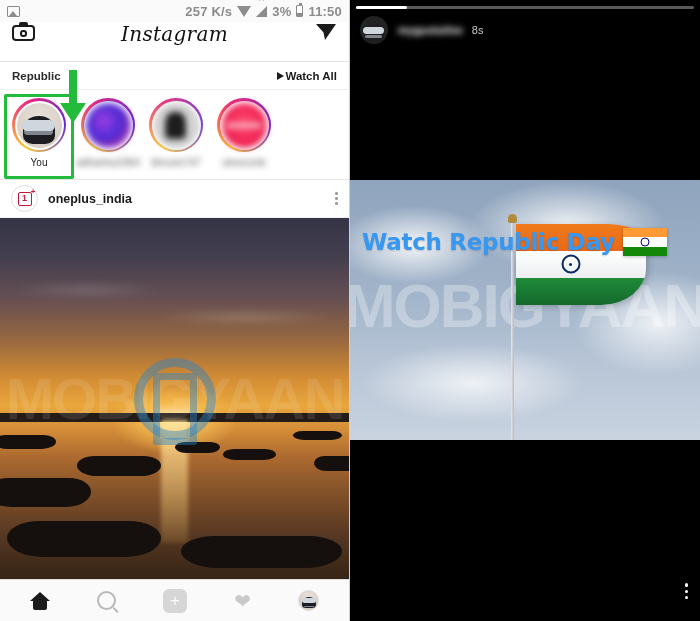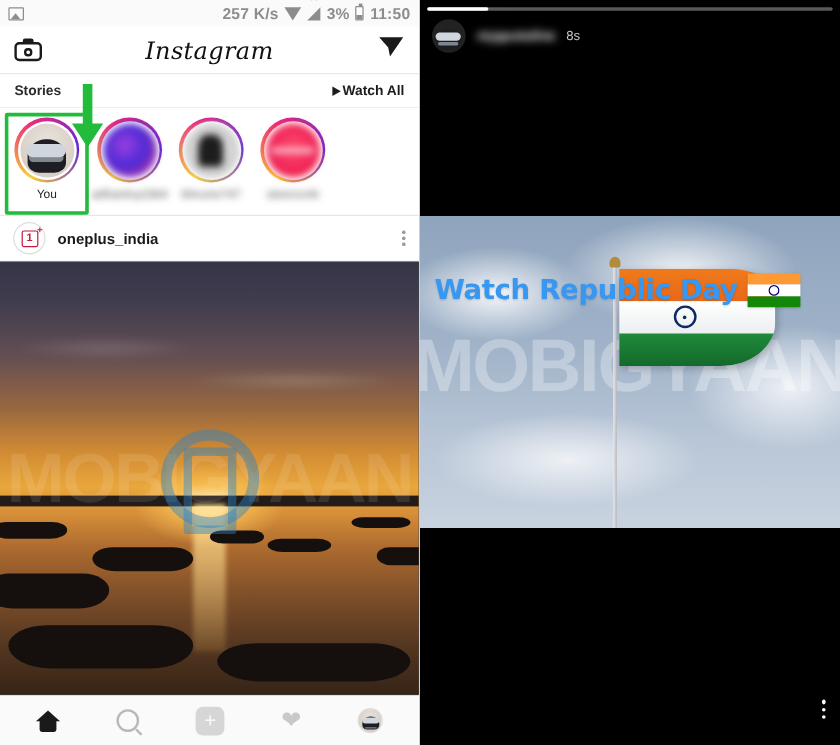--- a/index.html
+++ b/index.html
@@ -43,21 +43,21 @@
   .ico-battery {
     width:7px; height:12px; border:1.5px solid #8c8c8c; border-radius:1px;
     position:relative; background:linear-gradient(to top,#8c8c8c 32%, #fff 32%);
   }
   .ico-battery:before{ content:""; position:absolute; top:-3px; left:1.5px;
     width:3px; height:2px; background:#8c8c8c; }
 
   .ig-header {
     height:40px; flex:0 0 40px; background:#fff;
     border-bottom:1px solid #e3e3e3;
-    display:flex; align-items:center; padding:0 12px; position:relative;
+    display:flex; padding:0 12px; position:relative;
   }
   .ig-logo {
     position:absolute; left:0; right:0; text-align:center;
     font-family:"DejaVu Serif", serif; font-size:20px;
     font-style:italic; color:#111; letter-spacing:0.3px;
   }
   .cam-icon { width:23px; height:19px; position:relative; z-index:2; }
   .cam-body { position:absolute; left:0; top:3px; width:23px; height:16px;
     border:2.4px solid #1a1a1a; border-radius:4px; }
   .cam-bump { position:absolute; left:7px; top:0px; width:9px; height:4px;
@@ -277,21 +277,21 @@
       </div>
       <div class="ig-logo">Instagram</div>
       <div class="send-icon">
         <svg width="22" height="20" viewBox="0 0 22 20">
           <path d="M1 2 L21 2 L10 18 L8.5 10.5 Z" fill="#1a1a1a"></path>
         </svg>
       </div>
     </div>
 
     <div class="stories-bar">
-      <span class="stories-label">Stories</span>
+      <span class="stories-label">Republic</span>
       <span class="watch-all">
         <span class="play-tri"></span>
         <span>Watch All</span>
       </span>
     </div>
 
     <div class="stories-row">
 
       <div class="arrow-annot">
         <svg width="30" height="56" viewBox="0 0 30 56">

